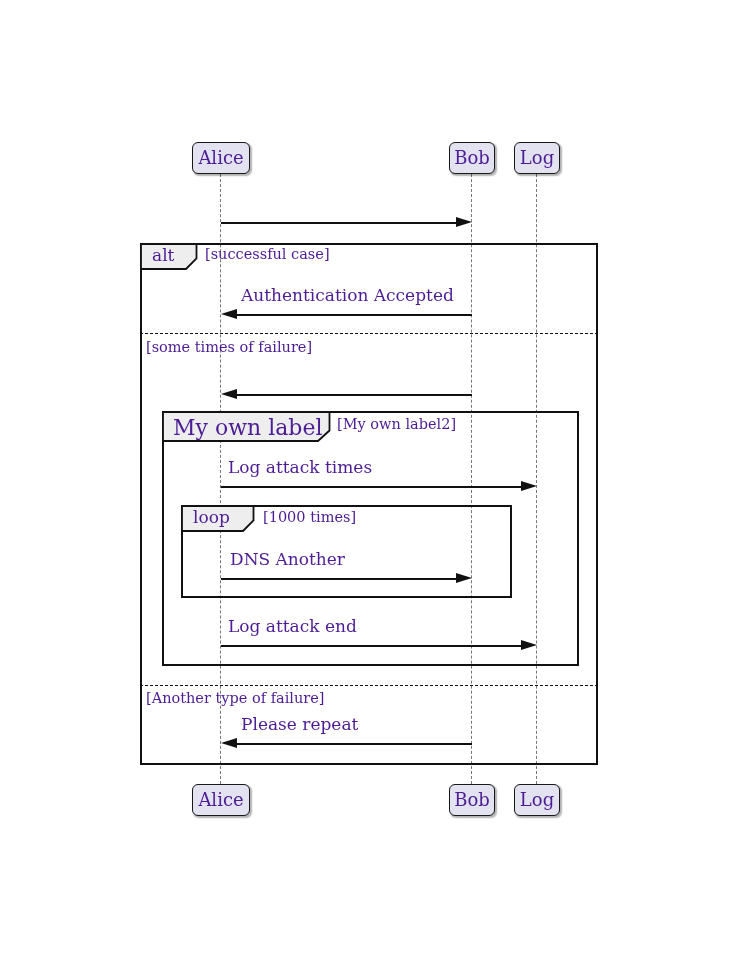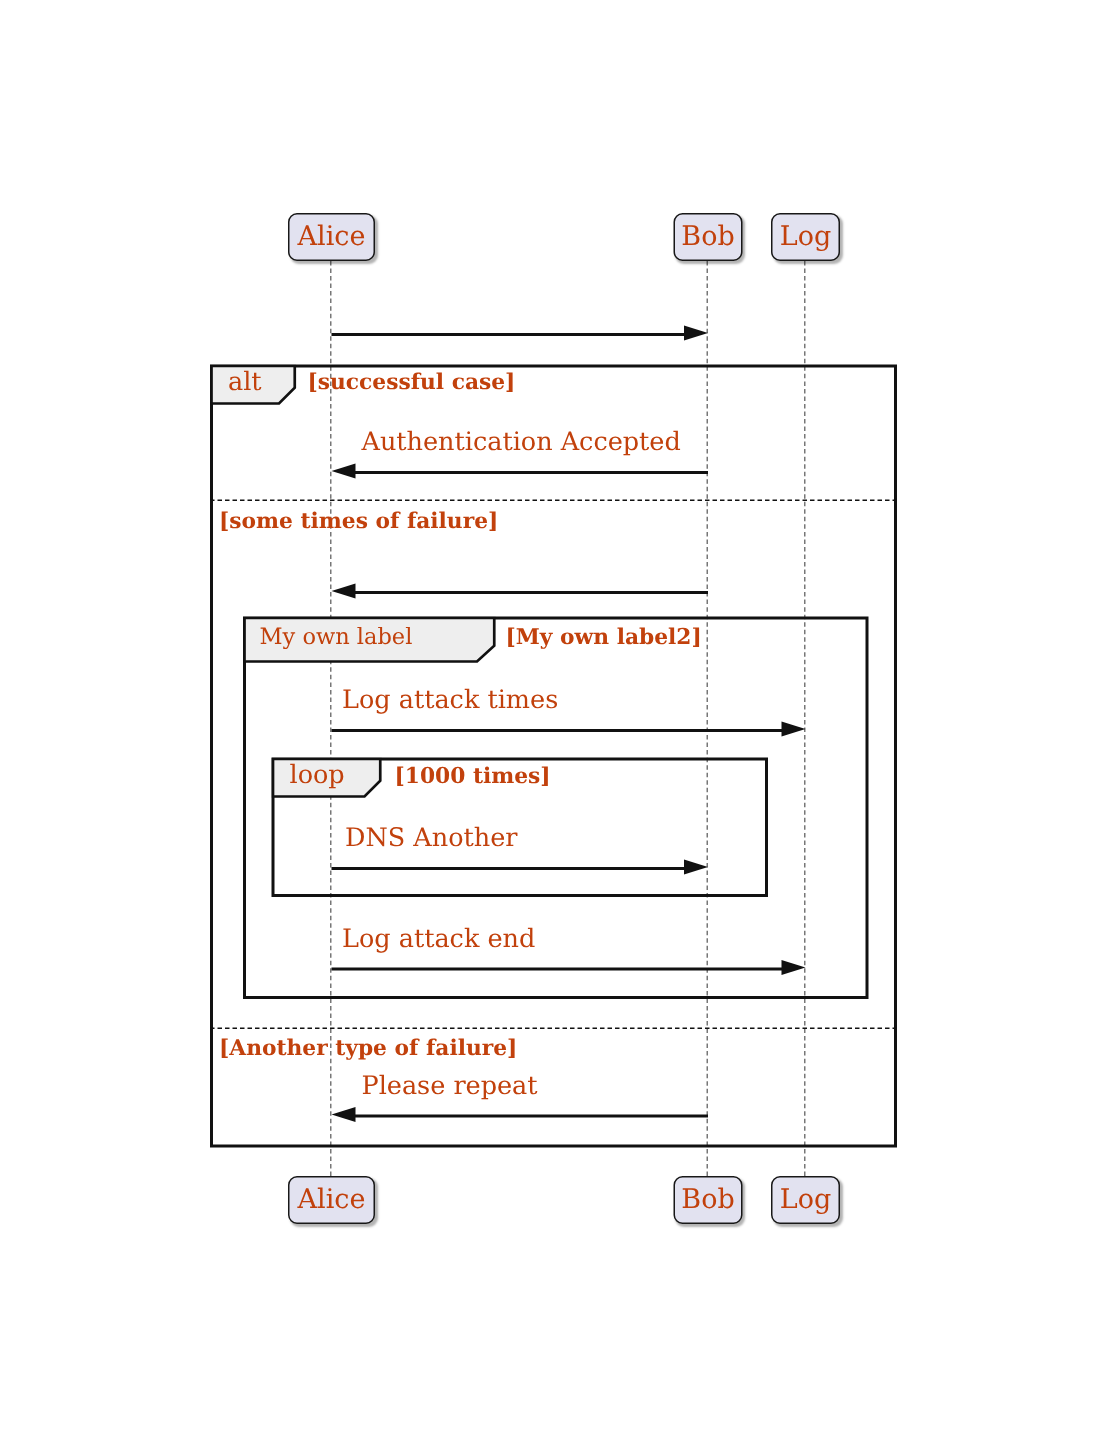--- a/index.html
+++ b/index.html
@@ -6,21 +6,21 @@
     --participant-fill:#E2E2F0;
     --participant-border:#181818;
     --fragment-tab-fill:#EEEEEE;
     --line-color:#111111;
     --lifeline-color:#777777;
     --background:#FFFFFF;
   }
   html,body{margin:0;padding:0;background:var(--background);}
   .canvas{
     position:relative;width:742px;height:944px;background:var(--background);
-    font-family:"DejaVu Serif","Liberation Serif",serif;color:#c2410c;overflow:hidden;
+    font-family:"DejaVu Serif","Liberation Serif",serif;color:#4c1d95;overflow:hidden;
   }
   .lifeline{
     position:absolute;width:0;border-left:1px dashed var(--lifeline-color);
   }
   .participant{
     position:absolute;height:32px;box-sizing:border-box;
     background:var(--participant-fill);
     border:1.6px solid var(--participant-border);
     border-radius:6px;
     font-size:18px;line-height:29px;text-align:center;
@@ -28,23 +28,23 @@
   }
   .frame{
     position:absolute;box-sizing:border-box;border:2px solid var(--line-color);
     background:transparent;
   }
   .tab{position:absolute;}
   .tab path{fill:var(--fragment-tab-fill);stroke:var(--line-color);stroke-width:1.8;}
   .op{
     position:absolute;font-weight:normal;font-size:17px;white-space:nowrap;
   }
-  .op-big{font-size:15px;}
+  .op-big{font-size:22px;}
   .guard{
-    position:absolute;font-weight:bold;font-size:14.5px;white-space:nowrap;
+    position:absolute;font-weight:normal;font-size:14.5px;white-space:nowrap;
   }
   .divider{
     position:absolute;height:0;border-top:1.4px dashed var(--line-color);
   }
   .msg-label{
     position:absolute;font-size:17px;white-space:nowrap;
   }
   .msg-line{
     position:absolute;height:1.6px;background:var(--line-color);
   }

